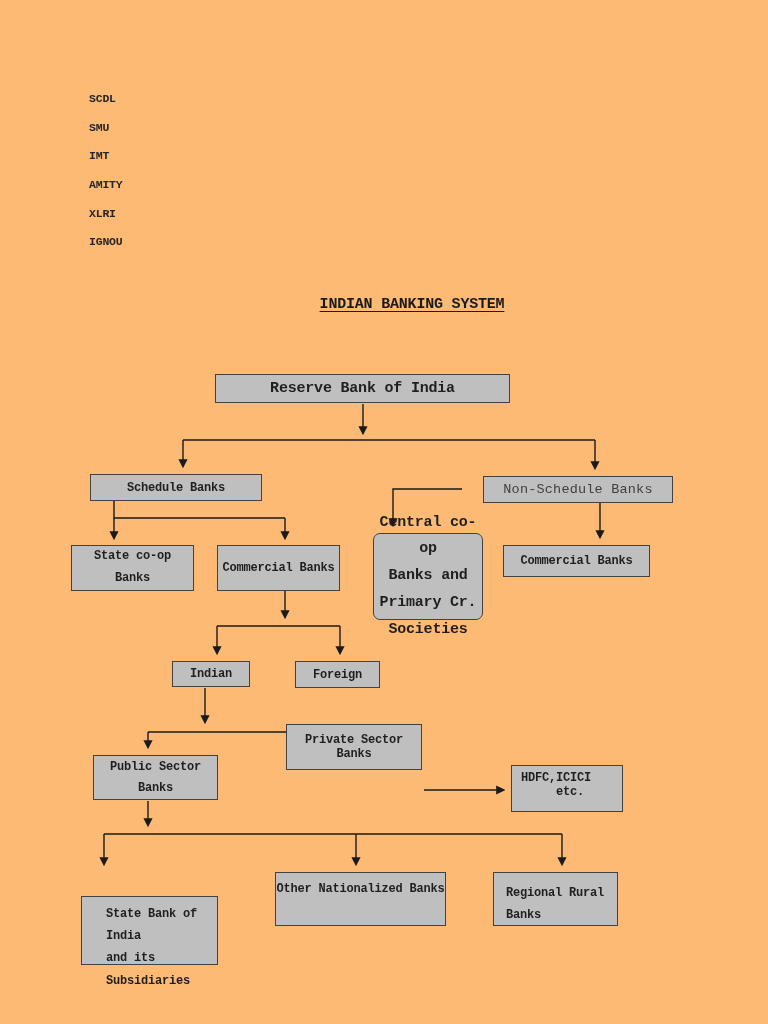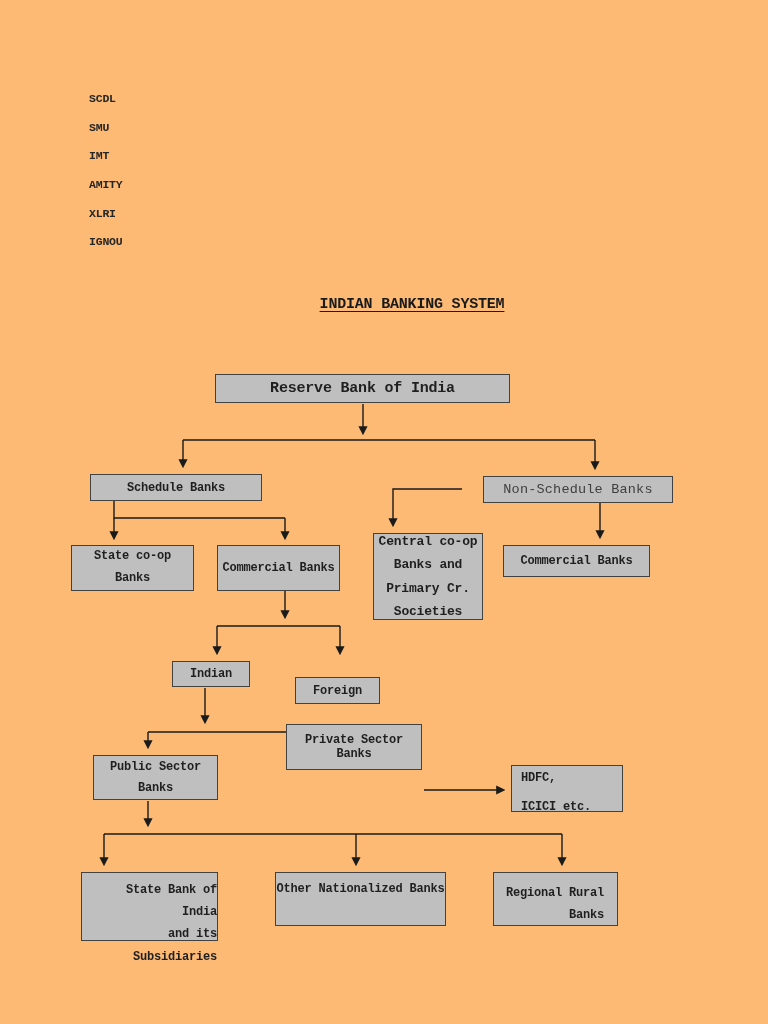--- a/index.html
+++ b/index.html
@@ -22,38 +22,38 @@
   
   #edges{position:absolute;left:0;top:0;pointer-events:none;}
   
   .node{
     position:absolute;box-sizing:border-box;background:#bfbfbf;
     border:1.5px solid #424242;display:flex;
     font-size:12px;font-weight:bold;color:#1f1f1f;letter-spacing:-0.2px;
   }
   .node .node-label{white-space:pre-line;}
   .c-mid{align-items:center;justify-content:center;text-align:center;}
-  .t-left{flex-direction:column;align-items:flex-start;text-align:right;}
+  .t-left{flex-direction:row;align-items:flex-start;text-align:left;}
   .t-center{flex-direction:column;align-items:center;text-align:right;}
   
   #n-rbi{left:215px;top:374px;width:295px;height:29px;font-size:15px;font-weight:600;}
   #n-schedule{left:90px;top:474px;width:172px;height:27px;}
   #n-nonschedule{left:462px;top:476px;width:190px;height:27px;font-size:13.5px;font-weight:400;color:#3f3f3f;letter-spacing:0.2px;margin-left:21px;}
   #n-statecoop{left:71px;top:545px;width:123px;height:46px;line-height:1.8;}
   #n-commsch{left:217px;top:545px;width:123px;height:46px;}
-  #n-centralcoop{left:373px;top:533px;width:110px;height:87px;font-size:13px;line-height:1.78;}
+  #n-centralcoop{left:373px;top:533px;width:110px;height:87px;font-size:15px;line-height:1.78;border-radius:7px;}
   #n-commnon{left:503px;top:545px;width:147px;height:32px;}
   #n-indian{left:172px;top:661px;width:78px;height:26px;}
-  #n-foreign{left:295px;top:677px;width:85px;height:27px;}
+  #n-foreign{left:295px;top:661px;width:85px;height:27px;}
   #n-public{left:93px;top:755px;width:125px;height:45px;line-height:1.75;}
   #n-private{left:286px;top:724px;width:136px;height:46px;}
   #n-hdfc{left:511px;top:765px;width:112px;height:47px;padding:5px 6px 0 9px;
           justify-content:space-between;overflow:hidden;}
   #n-hdfc .l2{margin-bottom:-3px;}
-  #n-sbi{left:81px;top:872px;width:137px;height:69px;padding:6px 0 0 11px;line-height:1.85;}
+  #n-sbi{left:81px;top:896px;width:137px;height:69px;padding:6px 0 0 24px;line-height:1.85;}
   #n-nationalized{left:275px;top:872px;width:171px;height:54px;padding-top:9px;}
   #n-rural{left:493px;top:872px;width:125px;height:54px;padding:9px 0 0 12px;line-height:1.85;}
 </style>
 </head>
 <body>
 
 <div id="page">
 
   <div id="institutions">
     <div class="inst-item">SCDL</div>

